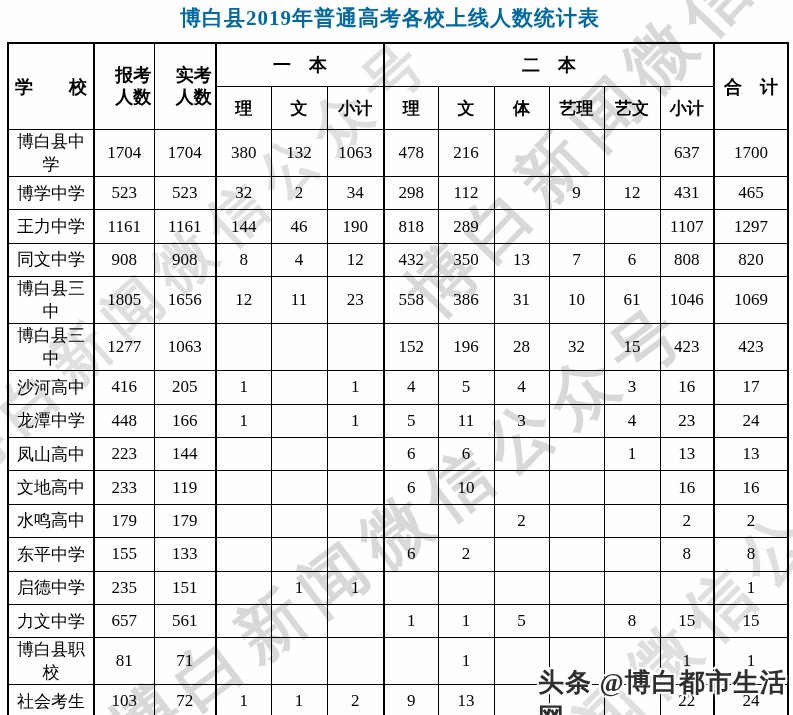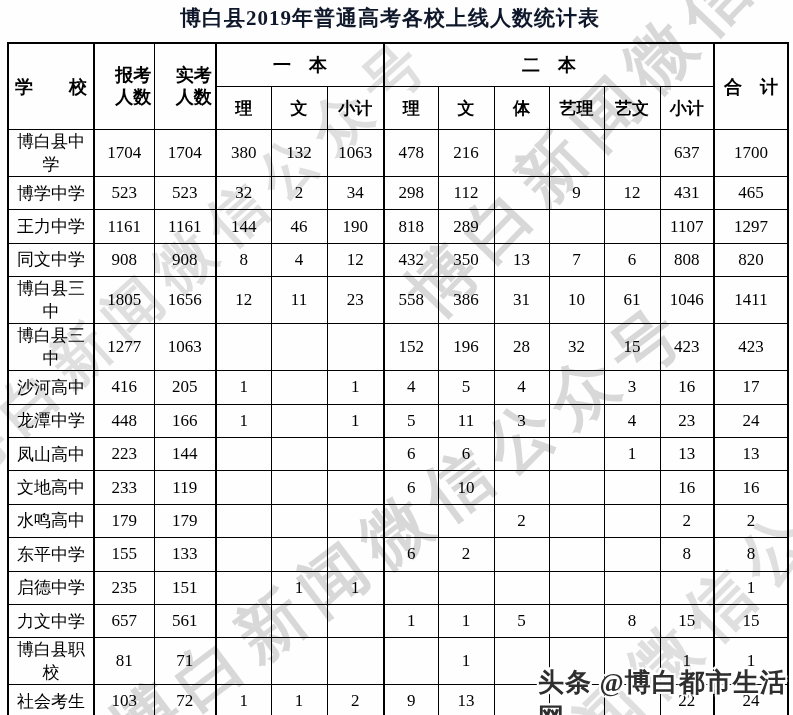--- a/index.html
+++ b/index.html
@@ -1,21 +1,21 @@
 <!DOCTYPE html>
 <html><head>
 <meta charset="utf-8">
 <style>
   html,body{margin:0;padding:0;background:#ffffff;}
   body{width:793px;height:715px;overflow:hidden;
        font-family:"Liberation Serif","DejaVu Serif",serif;}
   .page{position:relative;width:793px;height:715px;overflow:hidden;background:#fefefe;}
 
   .title{position:absolute;top:4px;left:0;width:780px;text-align:center;
-         font-size:21px;font-weight:bold;color:#0f172a;letter-spacing:1px;z-index:2;}
+         font-size:21px;font-weight:bold;color:#0369a1;letter-spacing:1px;z-index:2;}
 
   
   .wm{position:absolute;white-space:nowrap;font-weight:bold;font-size:66px;
       letter-spacing:12px;color:#c2c2c2;opacity:.62;z-index:1;
       transform-origin:0 50%;pointer-events:none;}
   .wm1{left:120px;top:695px;transform:rotate(-37deg);}
   .wm2{left:420px;top:260px;transform:rotate(-46deg);}
   .wm3{left:-45px;top:430px;transform:rotate(-42deg);font-size:58px;opacity:.5;}
   .wm4{left:420px;top:860px;transform:rotate(-45deg);opacity:.5;}
 
@@ -158,21 +158,21 @@
           <td class="">1656</td>
           <td class="thick-l">12</td>
           <td class="">11</td>
           <td class="">23</td>
           <td class="thick-l">558</td>
           <td class="">386</td>
           <td class="">31</td>
           <td class="">10</td>
           <td class="">61</td>
           <td class="">1046</td>
-          <td class="thick-l">1411</td>
+          <td class="thick-l">1069</td>
         </tr>
         <tr>
           <td class="school">博白县三中</td>
           <td class="thick-l">1277</td>
           <td class="">1063</td>
           <td class="thick-l"></td>
           <td class=""></td>
           <td class=""></td>
           <td class="thick-l">152</td>
           <td class="">196</td>

